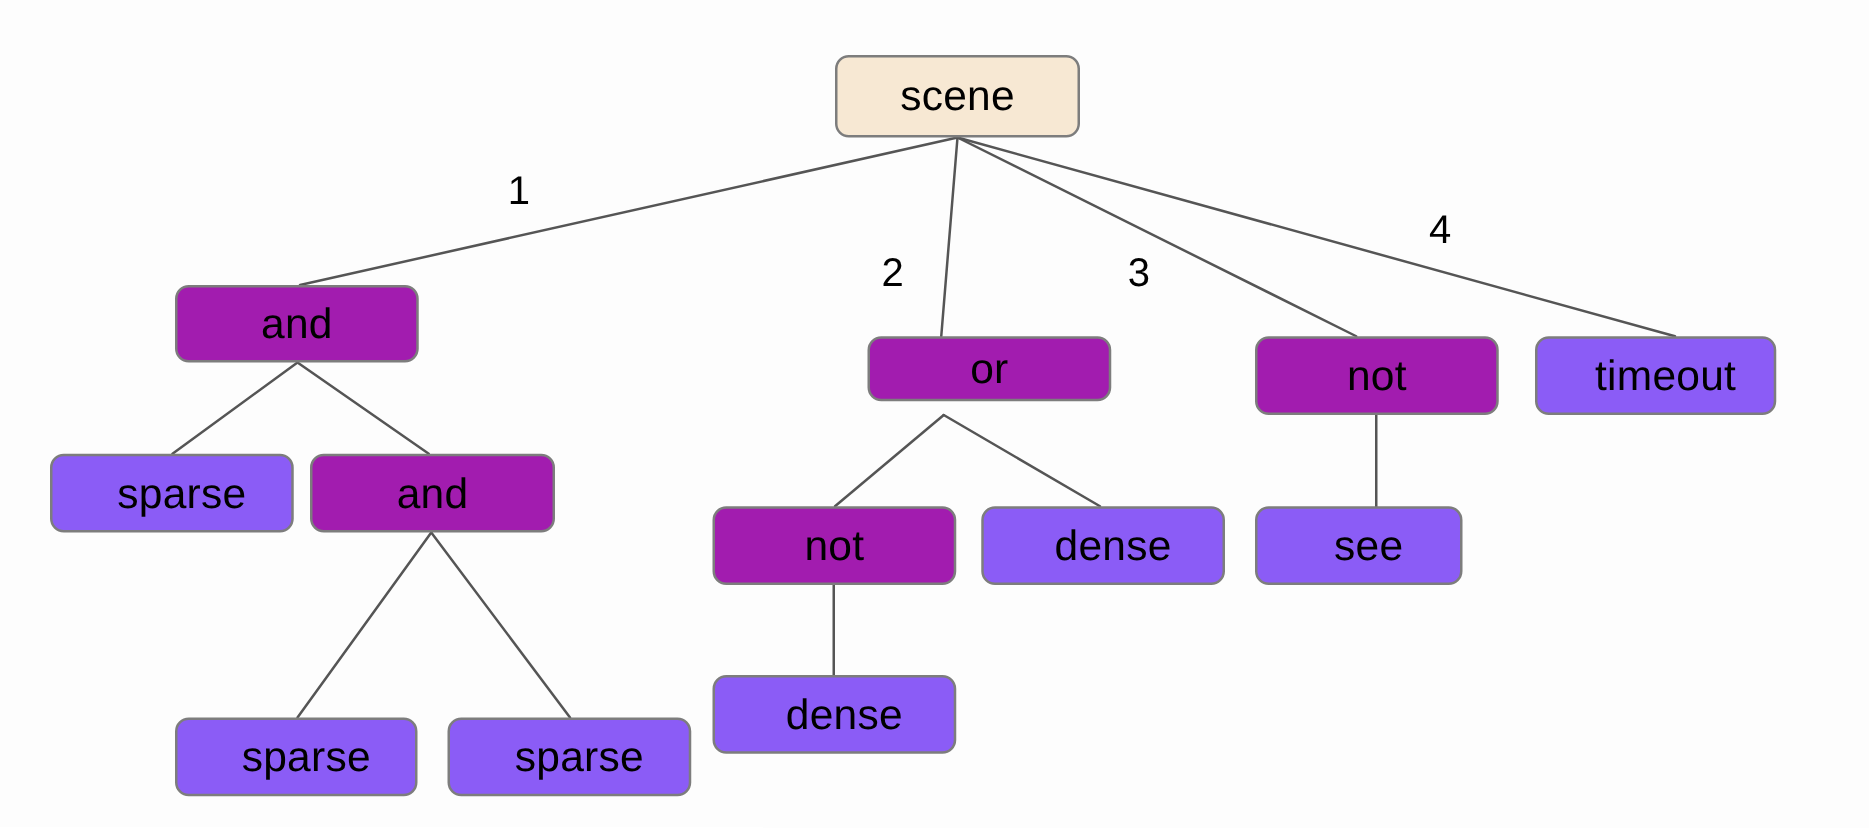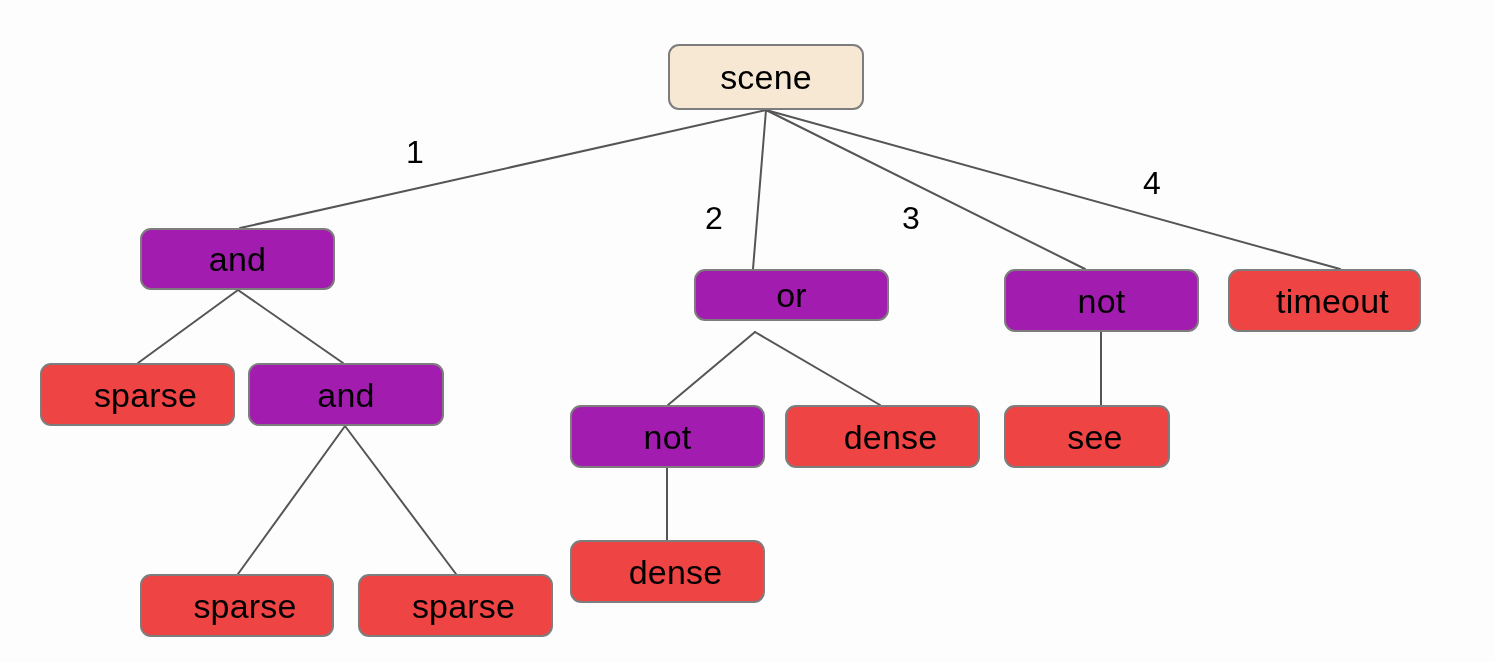--- a/index.html
+++ b/index.html
@@ -33,21 +33,21 @@
     justify-content: center;
     color: #000000;
     font-size: 34px;
     line-height: 1;
     letter-spacing: 0.2px;
     white-space: nowrap;
     z-index: 2;
   }
   .node.root   { background: #f7e8d3; }
   .node.op     { background: #a21caf; text-align: right; }
-  .node.leaf   { background: #ef4444; padding-left: 16px; }
+  .node.leaf   { background: #8b5cf6; padding-left: 16px; }
   .edge-label {
     position: absolute;
     color: #000000;
     font-size: 32px;
     line-height: 1;
     z-index: 3;
     white-space: nowrap;
     transform: translate(-50%, -50%);
   }
 </style>

